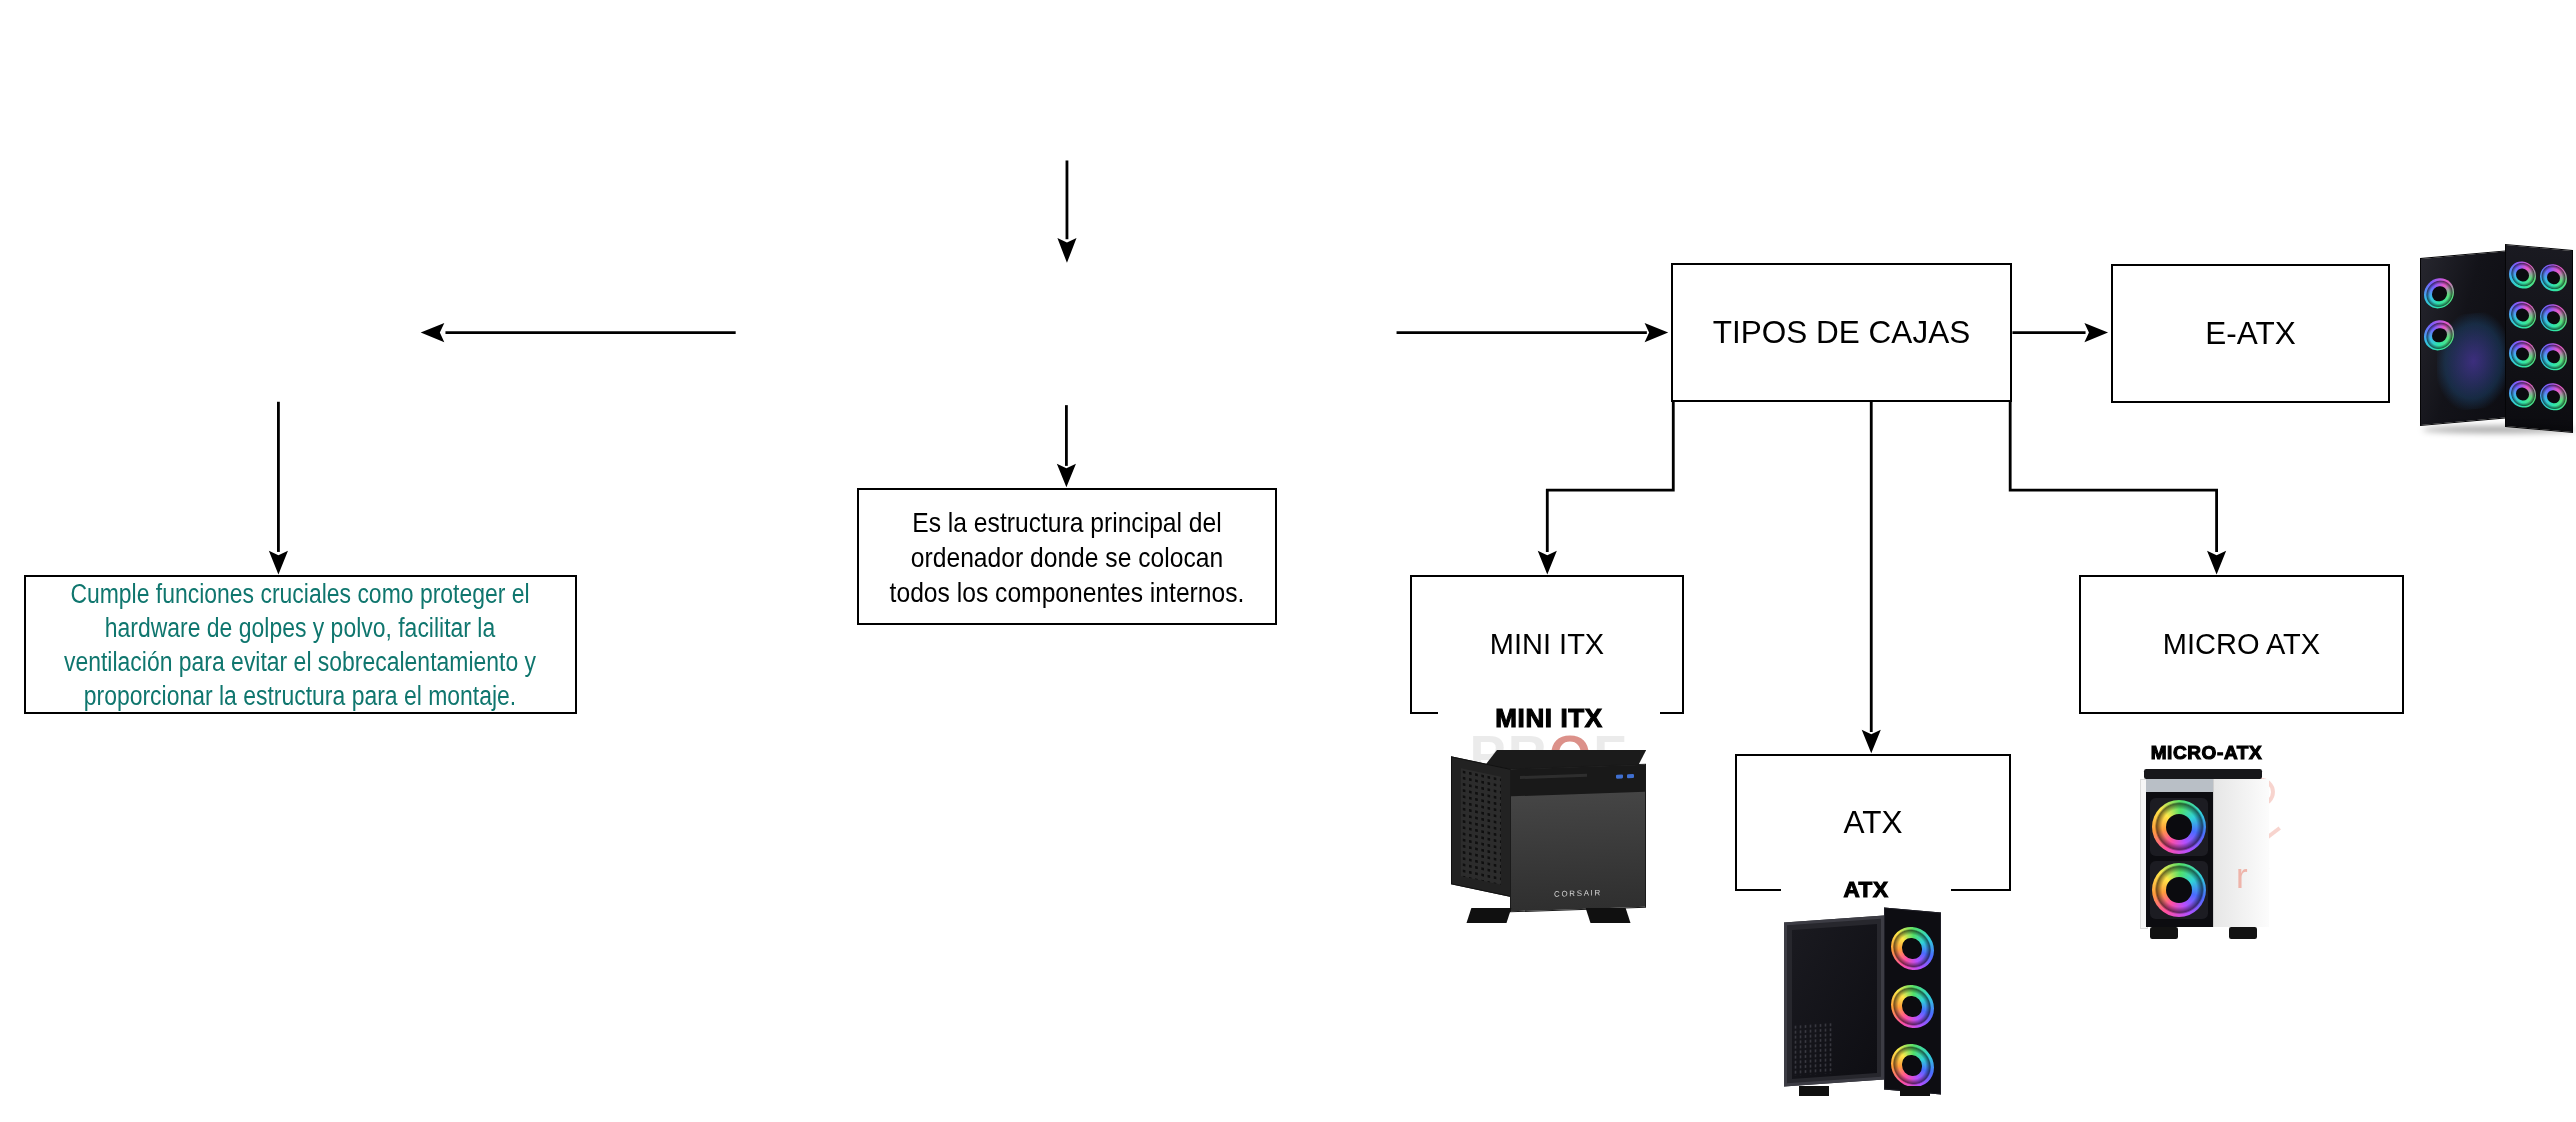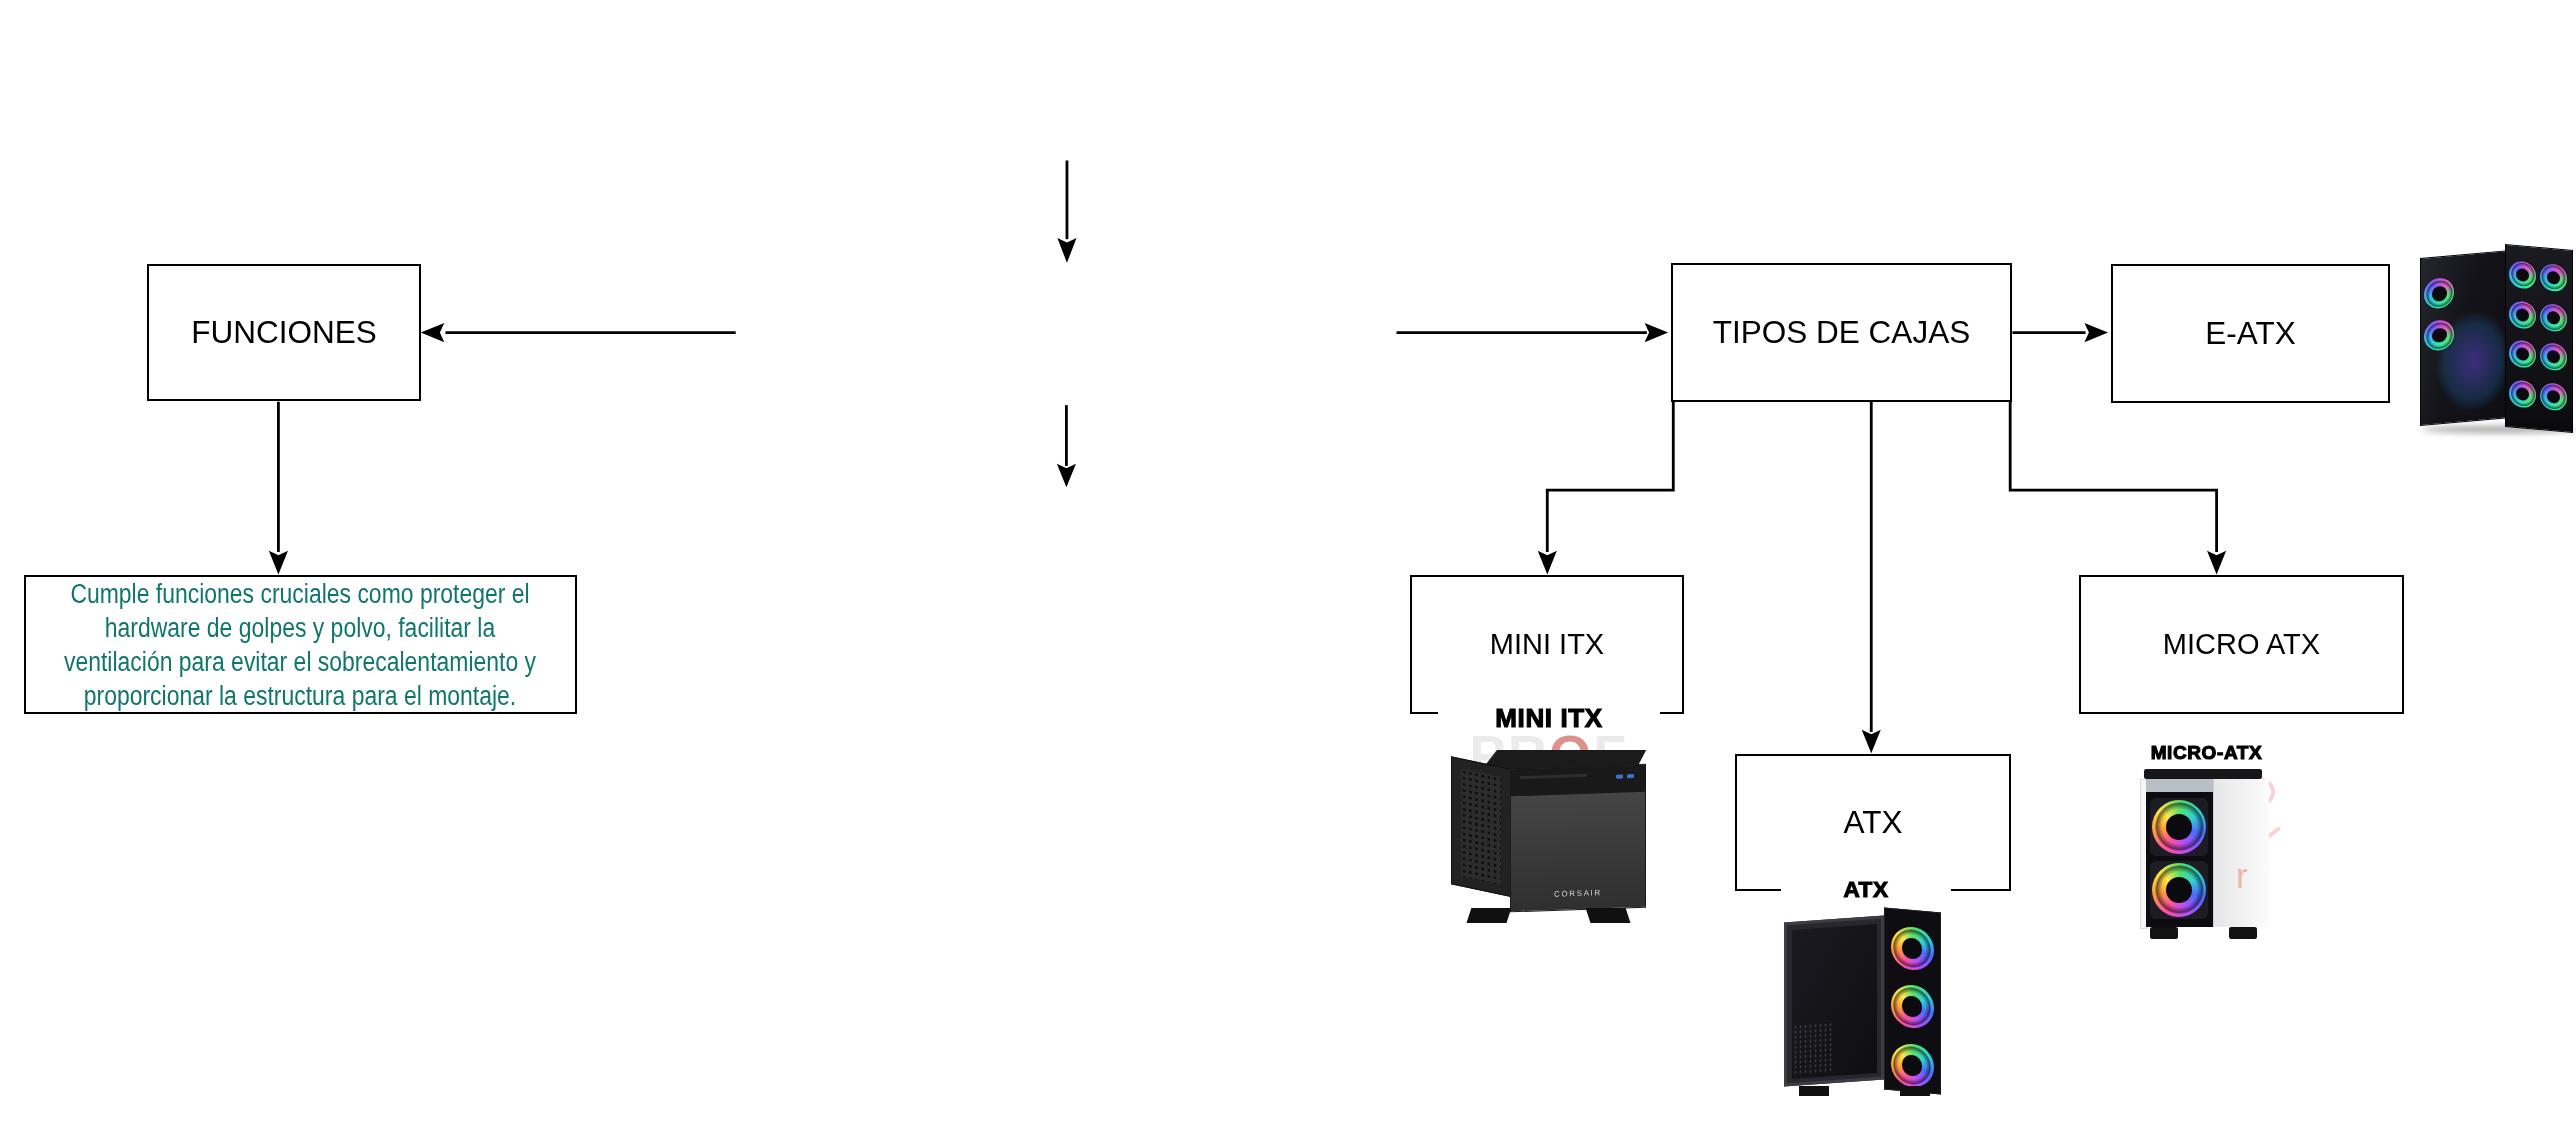--- a/index.html
+++ b/index.html
@@ -151,23 +151,20 @@
     <g>
       <line x1="3327" y1="714" x2="3327" y2="1301"></line>
       <polygon points="3327,1339 3310,1297 3327,1305 3344,1297"></polygon>
     </g>
     <g>
       <path d="M3574 714 V 871 H 3941 V 981"></path>
       <polygon points="3941,1021 3924,979 3941,987 3958,979"></polygon>
     </g>
   </svg>
 
-  <div class="node" id="box-funciones">
-    <span>FUNCIONES</span>
-  </div>
   <div class="node" id="box-tipos">
     <span>TIPOS DE CAJAS</span>
   </div>
   <div class="node" id="box-eatx">
     <span>E-ATX</span>
   </div>
   <div class="node" id="box-mini">
     <span>MINI ITX</span>
   </div>
   <div class="node" id="box-atx">
@@ -175,20 +172,25 @@
   </div>
   <div class="node" id="box-micro">
     <span>MICRO ATX</span>
   </div>
 
   <div class="descbox" id="desc-funciones">
     <div class="desc-inner">Cumple funciones cruciales como proteger el
 hardware de golpes y polvo, facilitar la
 ventilación para evitar el sobrecalentamiento y
 proporcionar la estructura para el montaje.</div>
+  </div>
+  <div class="descbox" id="desc-que">
+    <div class="desc-inner">Es la estructura principal del
+ordenador donde se colocan
+todos los componentes internos.</div>
   </div>
 
   <div class="caseimg" id="img-eatx">
     <div class="eatx-glass">
       <div class="eatx-glow"></div>
       <div class="fan fan-cool" style="left:3.4px;top:21.4px;width:30px;height:30px;"></div>
       <div class="fan fan-cool" style="left:3.4px;top:63px;width:30px;height:30px;"></div>
     </div>
     <div class="eatx-front">
       <div class="fan fan-cool" style="left:3.4px;top:14.6px;width:27px;height:27px;"></div>

